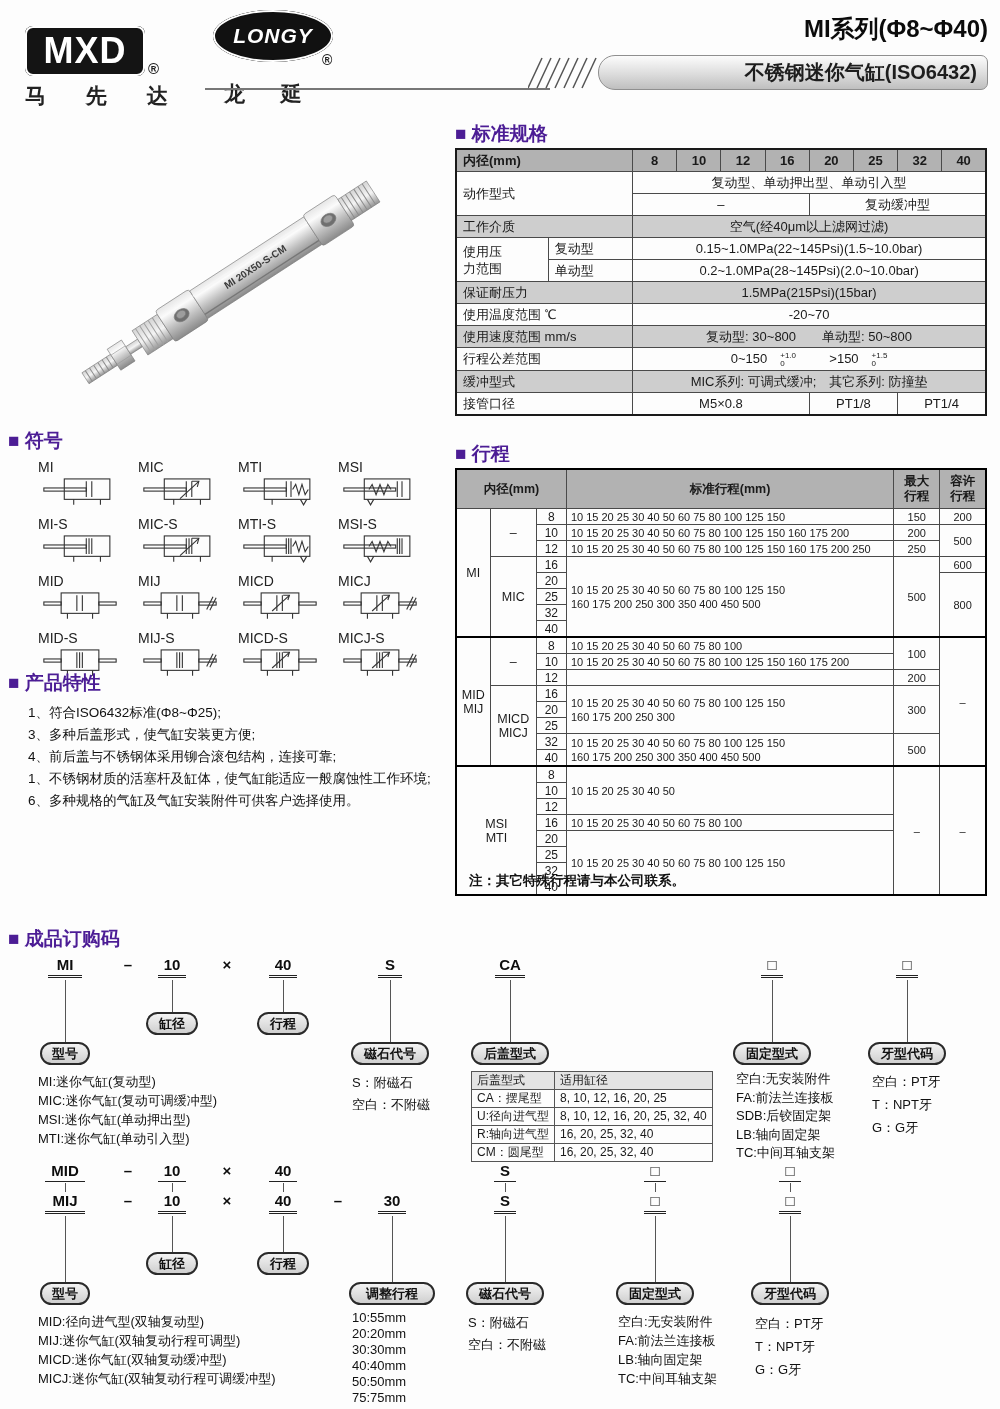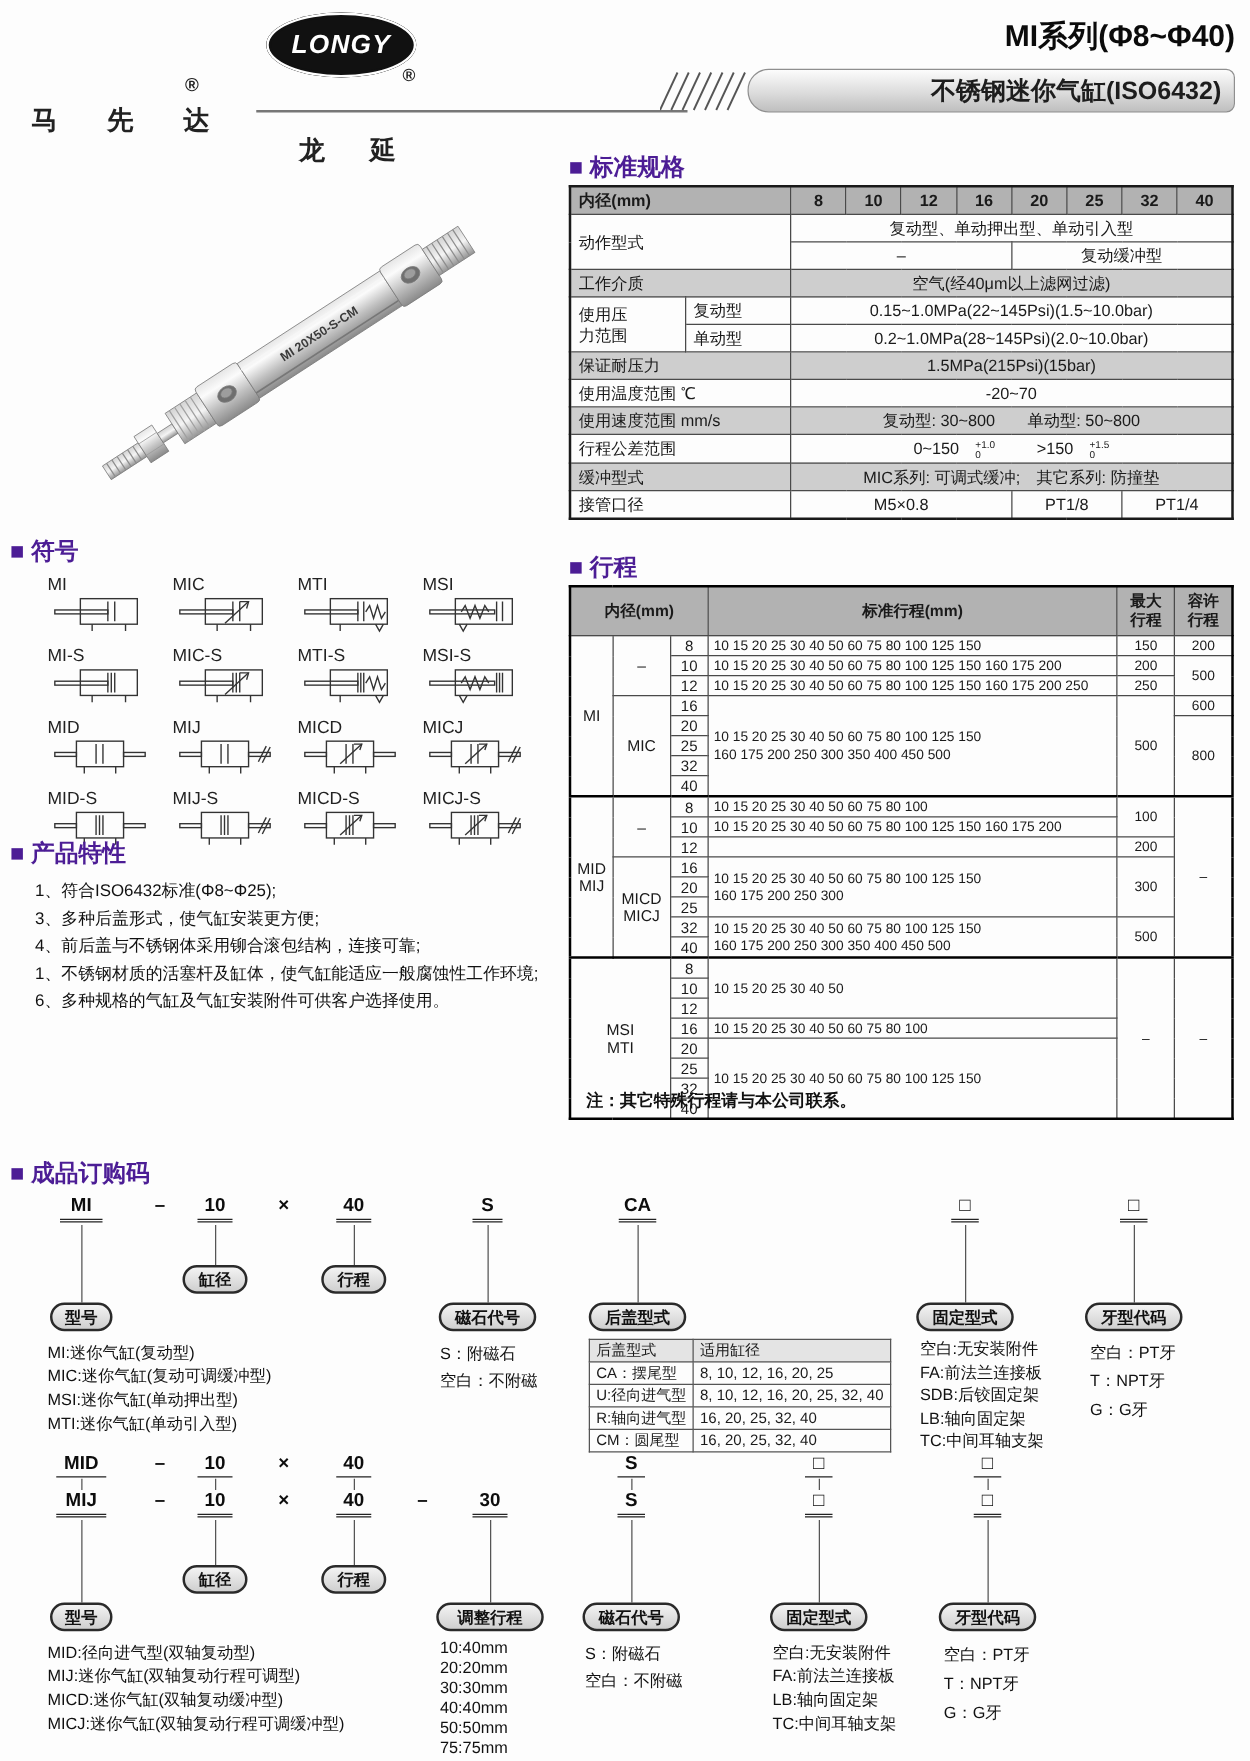--- a/index.html
+++ b/index.html
@@ -12,21 +12,21 @@
            box-shadow:inset 0 0 0 2px #fff, inset 0 0 0 4px #141414;
            display:flex;align-items:center;justify-content:center;
            color:#fff;font-size:36px;font-weight:bold;letter-spacing:1px;}
   .mxd-reg{left:148px;top:60px;font-size:15px;font-weight:bold;color:#222;}
   .mxd-name{left:25px;top:82px;width:180px;font-size:21px;font-weight:bold;letter-spacing:17px;color:#222;}
   .longy-oval{left:213px;top:10px;width:120px;height:52px;background:#111;border-radius:50%;
               box-shadow:inset 0 0 0 2px #fff, inset 0 0 0 4px #111;
               display:flex;align-items:center;justify-content:center;
               color:#fff;font-size:21px;font-weight:bold;font-style:italic;letter-spacing:1px;}
   .longy-reg{left:322px;top:52px;font-size:14px;font-weight:bold;color:#222;}
-  .longy-name{left:239px;top:80px;width:140px;font-size:21px;font-weight:bold;letter-spacing:15px;color:#222;margin-top:26px;}
+  .longy-name{left:224px;top:80px;width:140px;font-size:21px;font-weight:bold;letter-spacing:15px;color:#222;}
   .series-title{left:540px;top:13px;width:448px;text-align:right;font-size:24px;font-weight:bold;color:#0b0b0b;}
   .band{left:598px;top:55px;width:390px;height:35px;border:1px solid #8f8f8f;
         border-radius:17px 7px 7px 17px;background:linear-gradient(180deg,#fcfcfc,#dcdcdc 55%,#bfbfbf);
         display:flex;align-items:center;justify-content:flex-end;padding-right:10px;box-sizing:border-box;
         font-size:20px;font-weight:bold;color:#1d1d1d;}
   .band-line{left:205px;top:88px;width:345px;height:2px;background:#777;}
 
   
   .sec-title{font-size:19px;font-weight:bold;color:#4c1d95;}
 
@@ -74,20 +74,23 @@
   #endcover-table{border-collapse:collapse;font-size:12px;}
   #endcover-table th,#endcover-table td{border:1px solid #555;padding:1px 5px;text-align:left;
                    font-weight:normal;line-height:15px;white-space:nowrap;}
   #endcover-table th{background:#e4e4e4;}
 </style>
 </head>
 <body>
 
 <div class="page">
 
+  <div class="abs mxd-box">
+    <span>MXD</span>
+  </div>
   <div class="abs mxd-reg">®</div>
   <div class="abs mxd-name">马 先 达</div>
 
   <div class="abs longy-oval">
     <span>LONGY</span>
   </div>
   <div class="abs longy-reg">®</div>
   <div class="abs longy-name">龙 延</div>
 
   <div class="abs series-title">MI系列(Φ8~Φ40)</div>
@@ -761,21 +764,21 @@
   <div class="pill" style="left:616px;top:1282px;width:78px;">固定型式</div>
   <div class="pill" style="left:751px;top:1282px;width:78px;">牙型代码</div>
 
   <div class="desc" style="left:38px;top:1312px;">
     <div>MID:径向进气型(双轴复动型)</div>
     <div>MIJ:迷你气缸(双轴复动行程可调型)</div>
     <div>MICD:迷你气缸(双轴复动缓冲型)</div>
     <div>MICJ:迷你气缸(双轴复动行程可调缓冲型)</div>
   </div>
   <div class="desc" style="left:352px;top:1310px;line-height:16px;">
-    <div>10:40mm</div>
+    <div>10:55mm</div>
     <div>20:20mm</div>
     <div>30:30mm</div>
     <div>40:40mm</div>
     <div>50:50mm</div>
     <div>75:75mm</div>
     <div>100:100mm</div>
   </div>
   <div class="desc" style="left:468px;top:1312px;line-height:22px;">
     <div>S：附磁石</div>
     <div>空白：不附磁</div>

